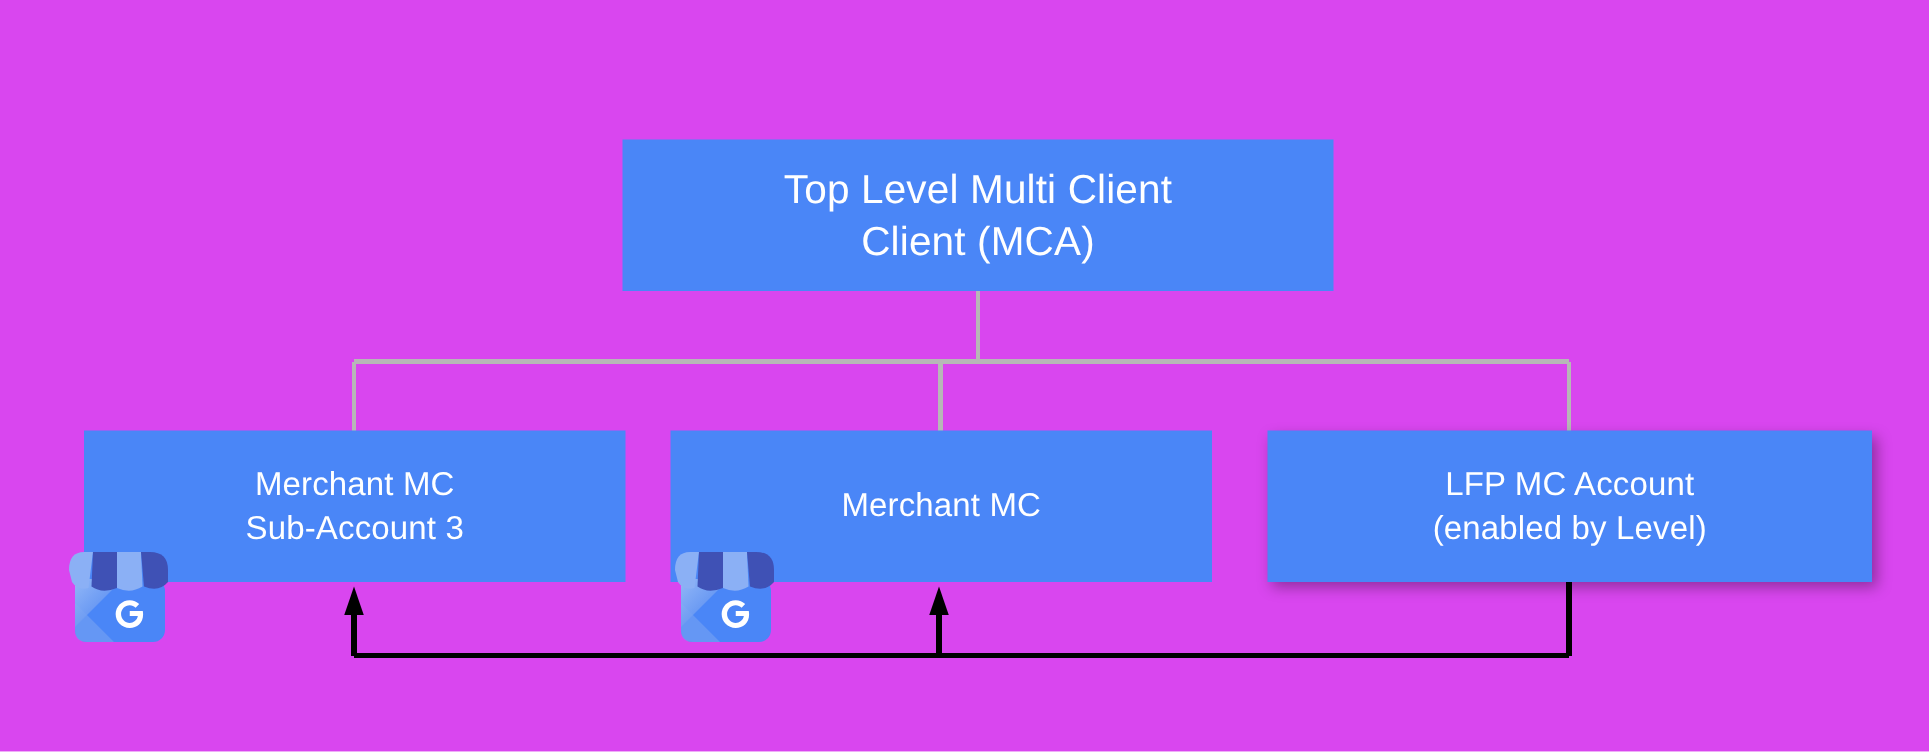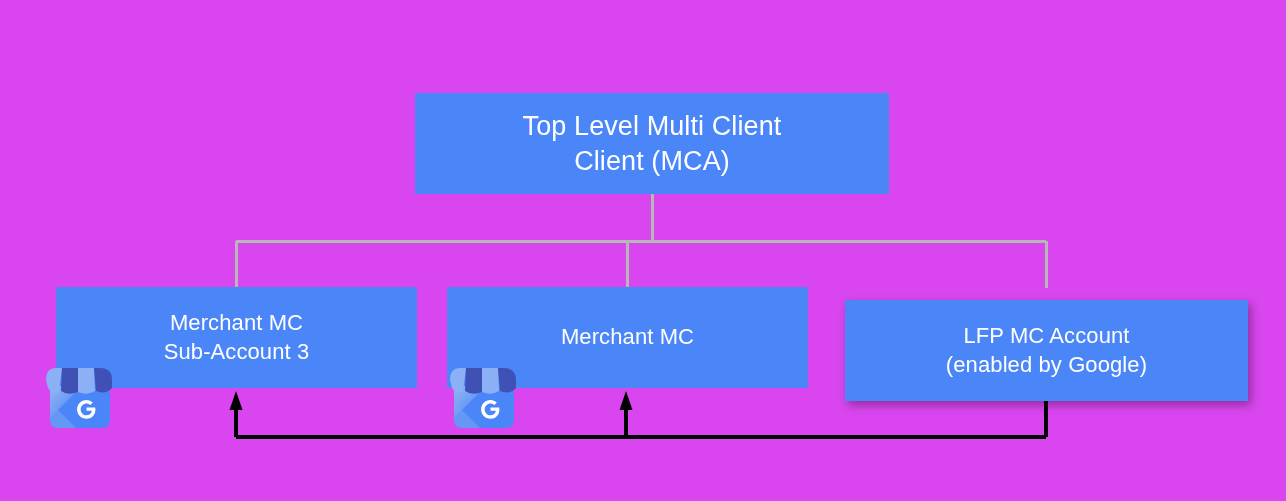--- a/index.html
+++ b/index.html
@@ -66,21 +66,21 @@
   #node-merchant-2 {
     left: 447px;
     top: 287px;
     width: 361px;
     height: 101px;
     background: #4a86f7;
     font-size: 22px;
   }
   #node-lfp {
     left: 845px;
-    top: 300px;
+    top: 287px;
     width: 403px;
     height: 101px;
     background: #4a86f7;
     font-size: 22px;
     box-shadow: 3px 4px 9px rgba(0,0,0,0.34);
   }
 
   
   .gmb-icon {
     position: absolute;
@@ -126,21 +126,21 @@
     <span class="line">Merchant MC</span>
     <span class="line">Sub-Account 3</span>
   </div>
 
   <div class="node" id="node-merchant-2">
     <span class="line">Merchant MC</span>
   </div>
 
   <div class="node" id="node-lfp">
     <span class="line">LFP MC Account</span>
-    <span class="line">(enabled by Google)</span>
+    <span class="line">(enabled by Level)</span>
   </div>
 
   <svg class="gmb-icon" id="gmb-icon-1" viewBox="0 0 76 67">
     <defs>
       <linearGradient id="gmbShade1" x1="0" y1="0" x2="1" y2="1">
         <stop offset="0" stop-color="#9fc0f7"></stop>
         <stop offset="0.55" stop-color="#6d9bf2"></stop>
         <stop offset="1" stop-color="#4a86f7"></stop>
       </linearGradient>
     </defs>

